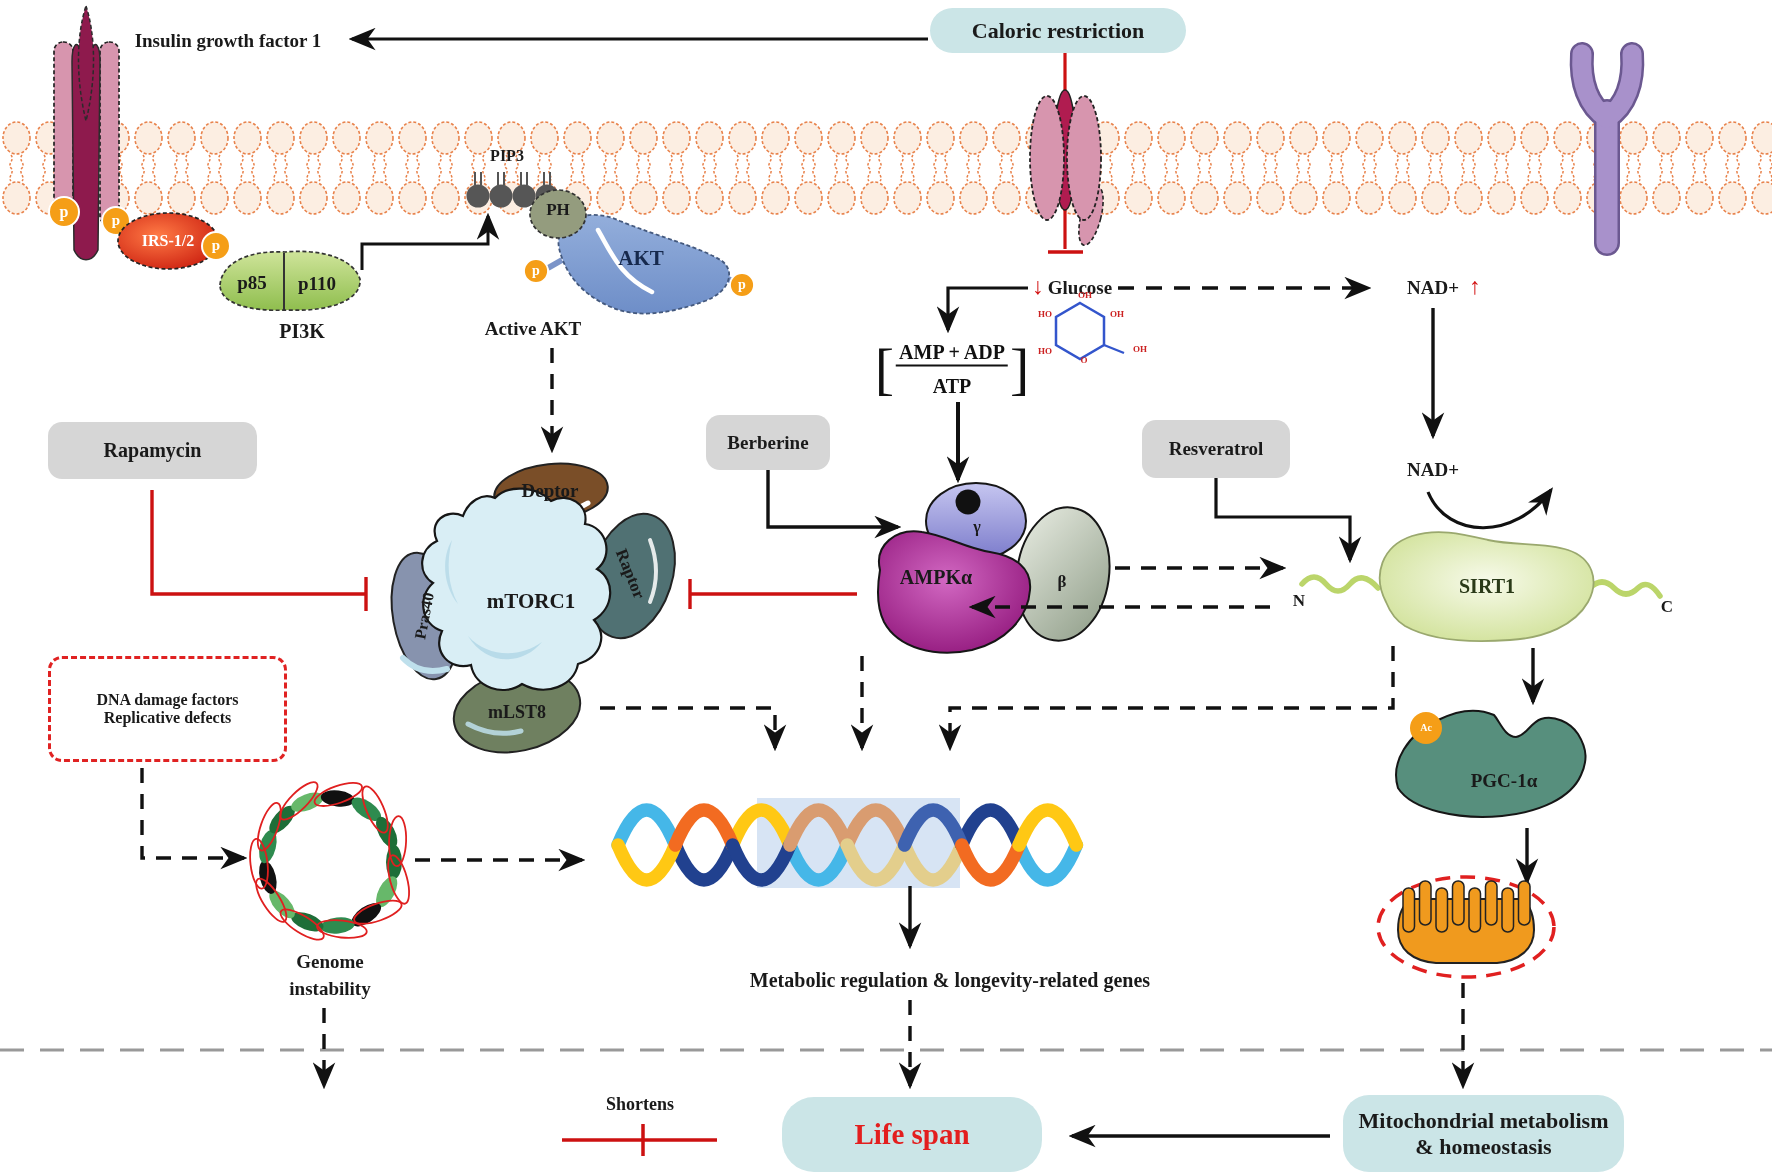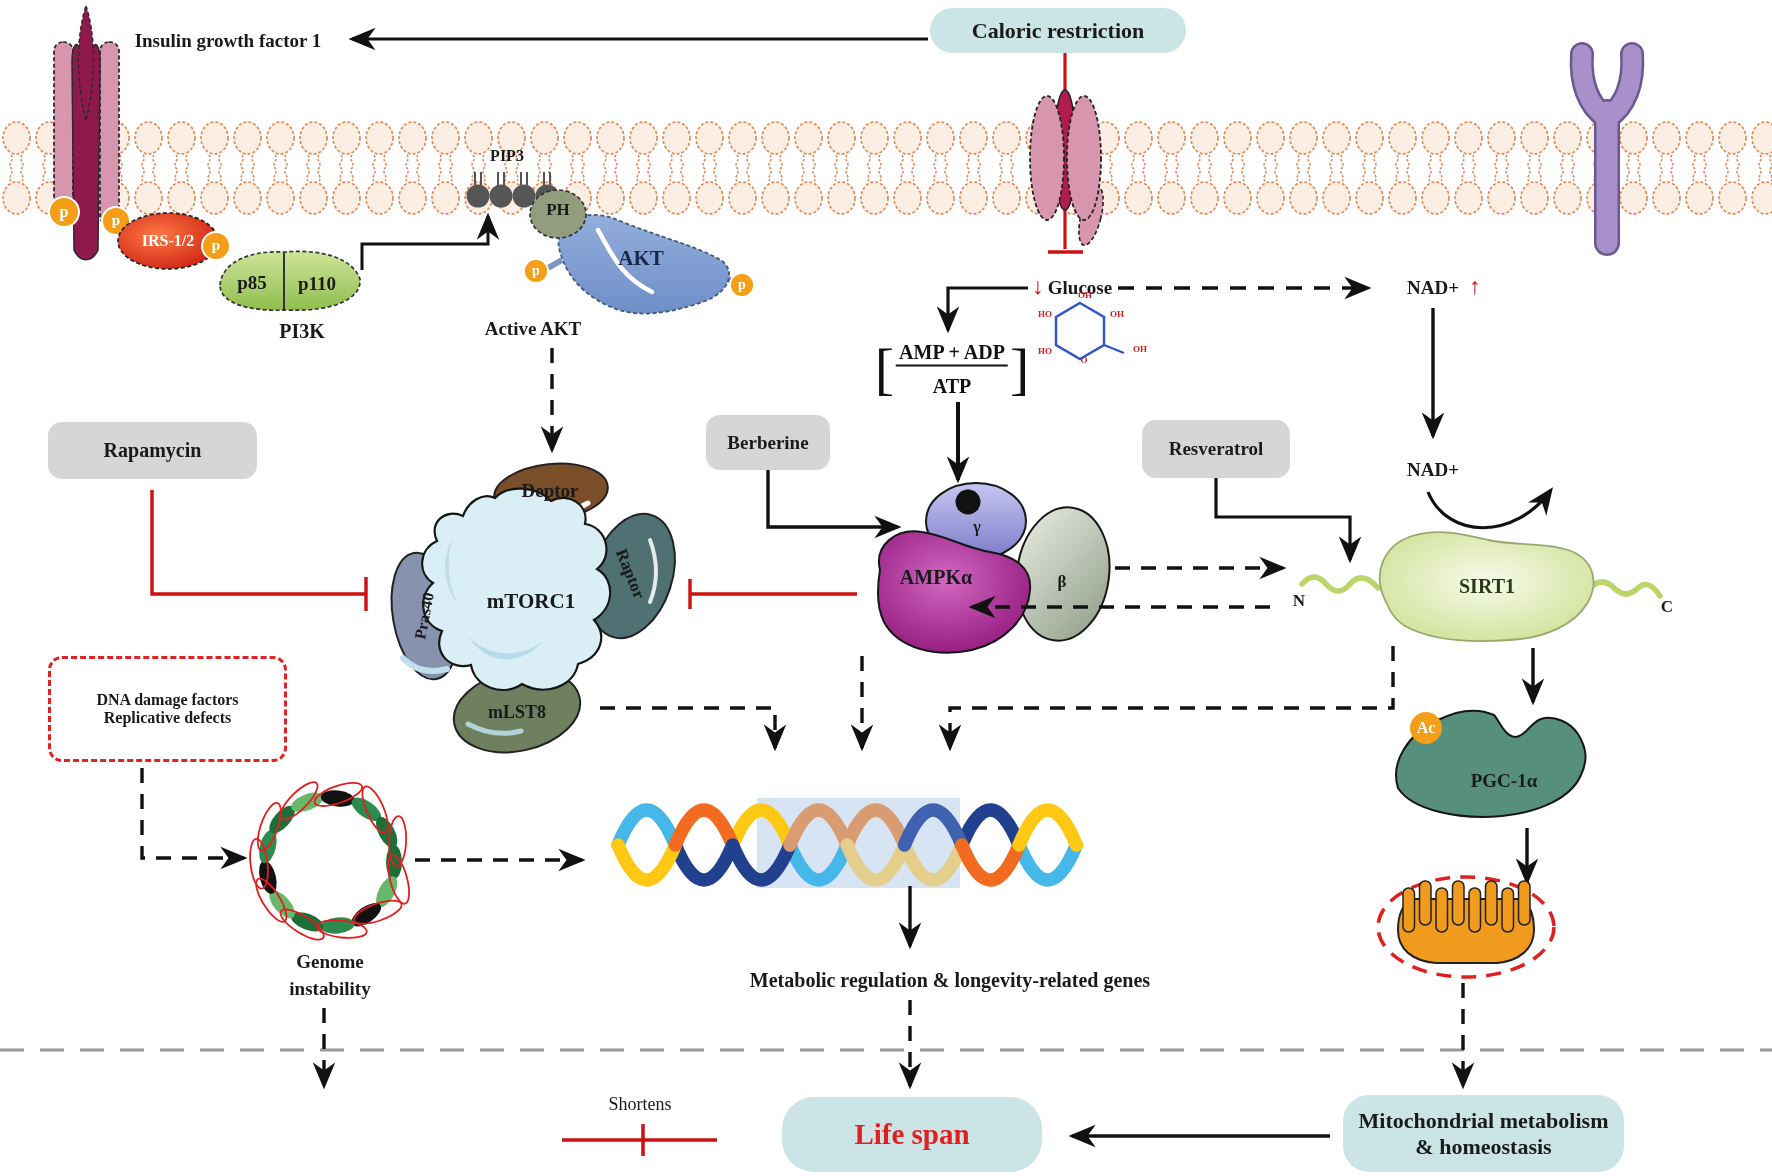--- a/index.html
+++ b/index.html
@@ -363,27 +363,27 @@
 <span class="lbl" style="left:1667px;top:607px;font-size:17px;">C</span>
 
 <div class="box dashedred" style="left:48px;top:656px;width:233px;height:100px;font-size:16px;">
   <span>DNA damage factors</span>
   <span>Replicative defects</span>
 </div>
 
 <span class="lbl" style="left:330px;top:962px;font-size:19px;">Genome</span>
 <span class="lbl" style="left:330px;top:989px;font-size:19px;">instability</span>
 
-<span class="lbl" style="left:1426px;top:728px;font-size:16px;color:#fff;">Ac</span>
+<span class="lbl" style="left:1426px;top:728px;font-size:10px;color:#fff;">Ac</span>
 <span class="lbl" style="left:1504px;top:781px;font-size:19px;">PGC-1α</span>
 
 <span class="lbl" style="left:950px;top:980px;font-size:20px;">Metabolic regulation &amp; longevity-related genes</span>
 
 
-<span class="lbl" style="left:640px;top:1104px;font-size:18px;font-weight:400;">Shortens</span>
+<span class="lbl" style="left:640px;top:1104px;font-size:18px;font-weight:700;">Shortens</span>
 
 <div class="box cyan" style="left:782px;top:1097px;width:260px;height:75px;font-size:29px;border-radius:32px;">
   <span style="color:#E31E1E;">Life span</span>
 </div>
 
 <div class="box cyan" style="left:1343px;top:1095px;width:281px;height:77px;font-size:22px;border-radius:26px;">
   <span>Mitochondrial metabolism</span>
   <span>&amp; homeostasis</span>
 </div>
 

